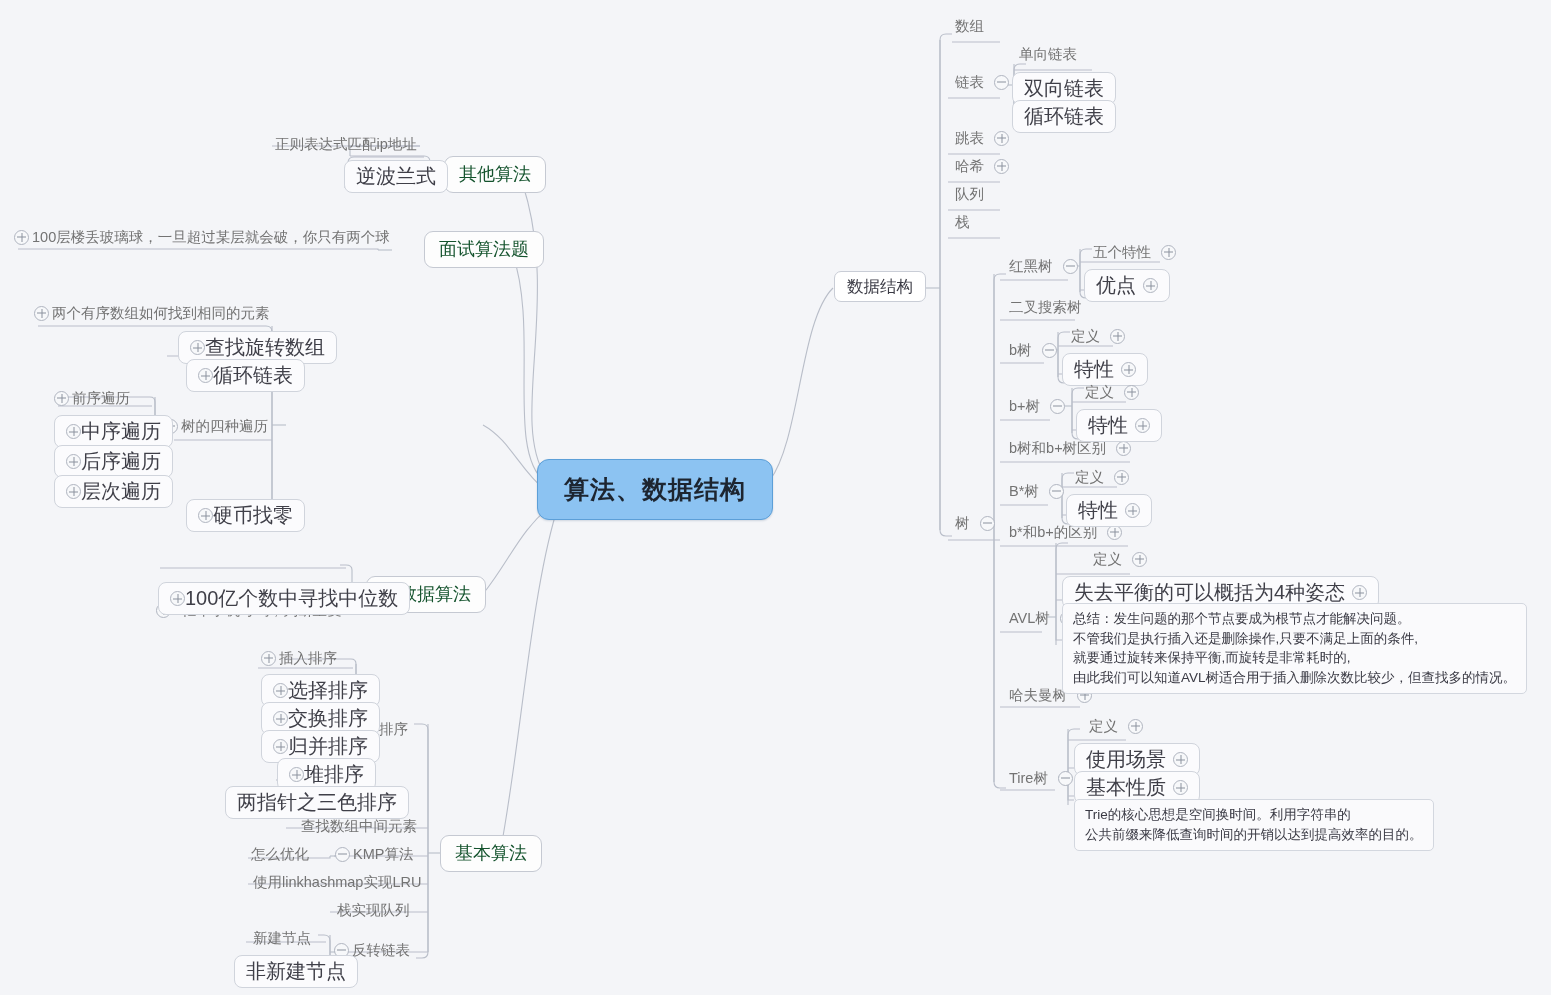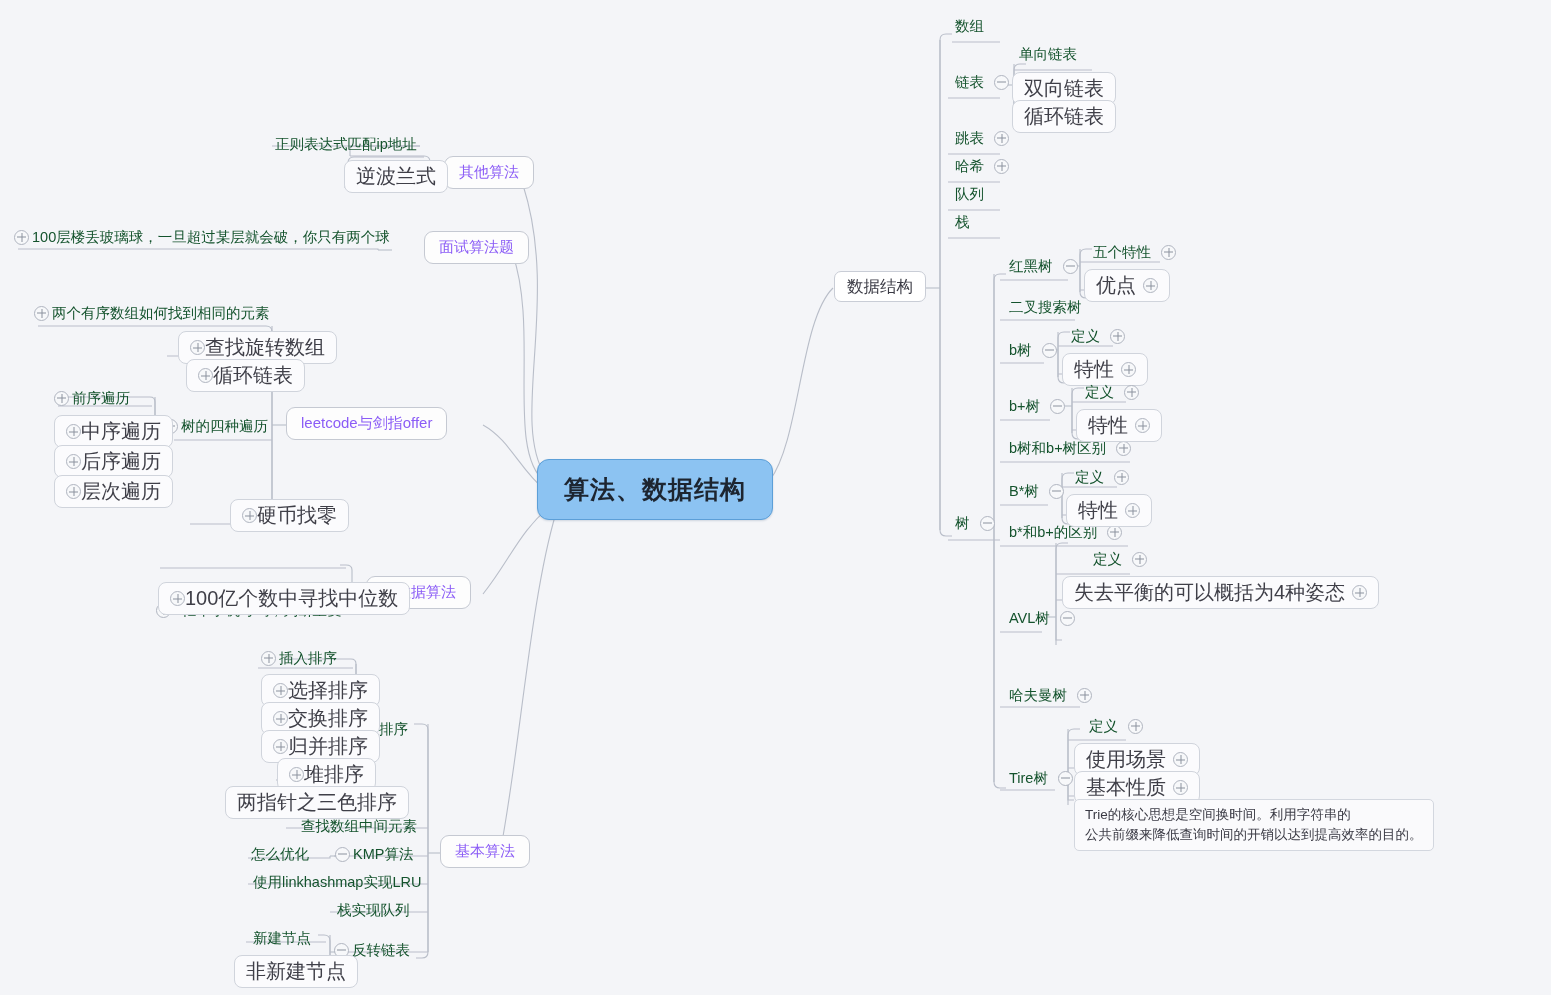--- a/index.html
+++ b/index.html
@@ -23,42 +23,42 @@
     white-space:nowrap;
     line-height:1.25;
   }
   .label{
     white-space:pre;
   }
 
   
   .n-plain .label{
     font-size:14.5px;
-    color:#14532d;
+    color:#737373;
     padding:1px 3px;
   }
 
   
   .n-box{
     background:#ffffff;
     border:1px solid #c9cdd6;
     border-radius:7px;
     padding:4px 12px;
     box-shadow:0 0 0 0 rgba(0,0,0,0);
   }
   .n-box .label{font-size:16.5px;color:#3b3b45;}
 
   
   .n-topic{
     background:#fdfdfd;
     border:1px solid #c5c9d2;
     border-radius:9px;
     padding:6px 14px;
   }
-  .n-topic .label{font-size:15px;color:#8b5cf6;}
+  .n-topic .label{font-size:18px;color:#14532d;}
 
   
   .n-root{
     background:#8cc3f2;
     border:1px solid #5c9fd8;
     border-radius:12px;
     padding:14px 26px;
     box-shadow:0 1px 2px rgba(40,70,110,.18);
   }
   .n-root .label{
@@ -288,40 +288,37 @@
 </div>
 
 <div class="node n-topic" style="left:392px;top:231px;margin-left:32px;">
   <span class="label">面试算法题</span>
 </div>
 <div class="node n-plain" style="left:14px;top:227px;">
   <span class="toggle plus"></span>
   <span class="label">100层楼丢玻璃球，一旦超过某层就会破，你只有两个球</span>
 </div>
 
-<div class="node n-topic" style="left:286px;top:407px;">
-  <span class="label">leetcode与剑指offer</span>
-</div>
 <div class="node n-plain" style="left:34px;top:303px;">
   <span class="toggle plus"></span>
   <span class="label">两个有序数组如何找到相同的元素</span>
 </div>
 <div class="node n-cap" style="left:163px;top:331px;margin-left:15px;">
   <span class="toggle plus"></span>
   <span class="label">查找旋转数组</span>
 </div>
 <div class="node n-cap" style="left:186px;top:359px;">
   <span class="toggle plus"></span>
   <span class="label">循环链表</span>
 </div>
 <div class="node n-plain" style="left:163px;top:416px;">
   <span class="toggle"></span>
   <span class="label">树的四种遍历</span>
 </div>
-<div class="node n-cap" style="left:186px;top:499px;margin-left:44px;">
+<div class="node n-cap" style="left:186px;top:499px;">
   <span class="toggle plus"></span>
   <span class="label">硬币找零</span>
 </div>
 
 <div class="node n-plain" style="left:54px;top:388px;">
   <span class="toggle plus"></span>
   <span class="label">前序遍历</span>
 </div>
 <div class="node n-cap" style="left:54px;top:415px;">
   <span class="toggle plus"></span>
@@ -524,20 +521,26 @@
 </div>
 
 <div class="node n-plain" style="left:1090px;top:549px;">
   <span class="label">定义</span>
   <span class="toggle plus tg-right"></span>
 </div>
 <div class="node n-cap" style="left:1062px;top:576px;">
   <span class="label">失去平衡的可以概括为4种姿态</span>
   <span class="toggle plus tg-right"></span>
 </div>
+<div class="node n-note" style="left:1062px;top:603px;">
+  <span class="label">总结：发生问题的那个节点要成为根节点才能解决问题。
+不管我们是执行插入还是删除操作,只要不满足上面的条件,
+就要通过旋转来保持平衡,而旋转是非常耗时的,
+由此我们可以知道AVL树适合用于插入删除次数比较少，但查找多的情况。</span>
+</div>
 
 <div class="node n-plain" style="left:1086px;top:716px;">
   <span class="label">定义</span>
   <span class="toggle plus tg-right"></span>
 </div>
 <div class="node n-cap" style="left:1074px;top:743px;">
   <span class="label">使用场景</span>
   <span class="toggle plus tg-right"></span>
 </div>
 <div class="node n-cap" style="left:1074px;top:771px;">

